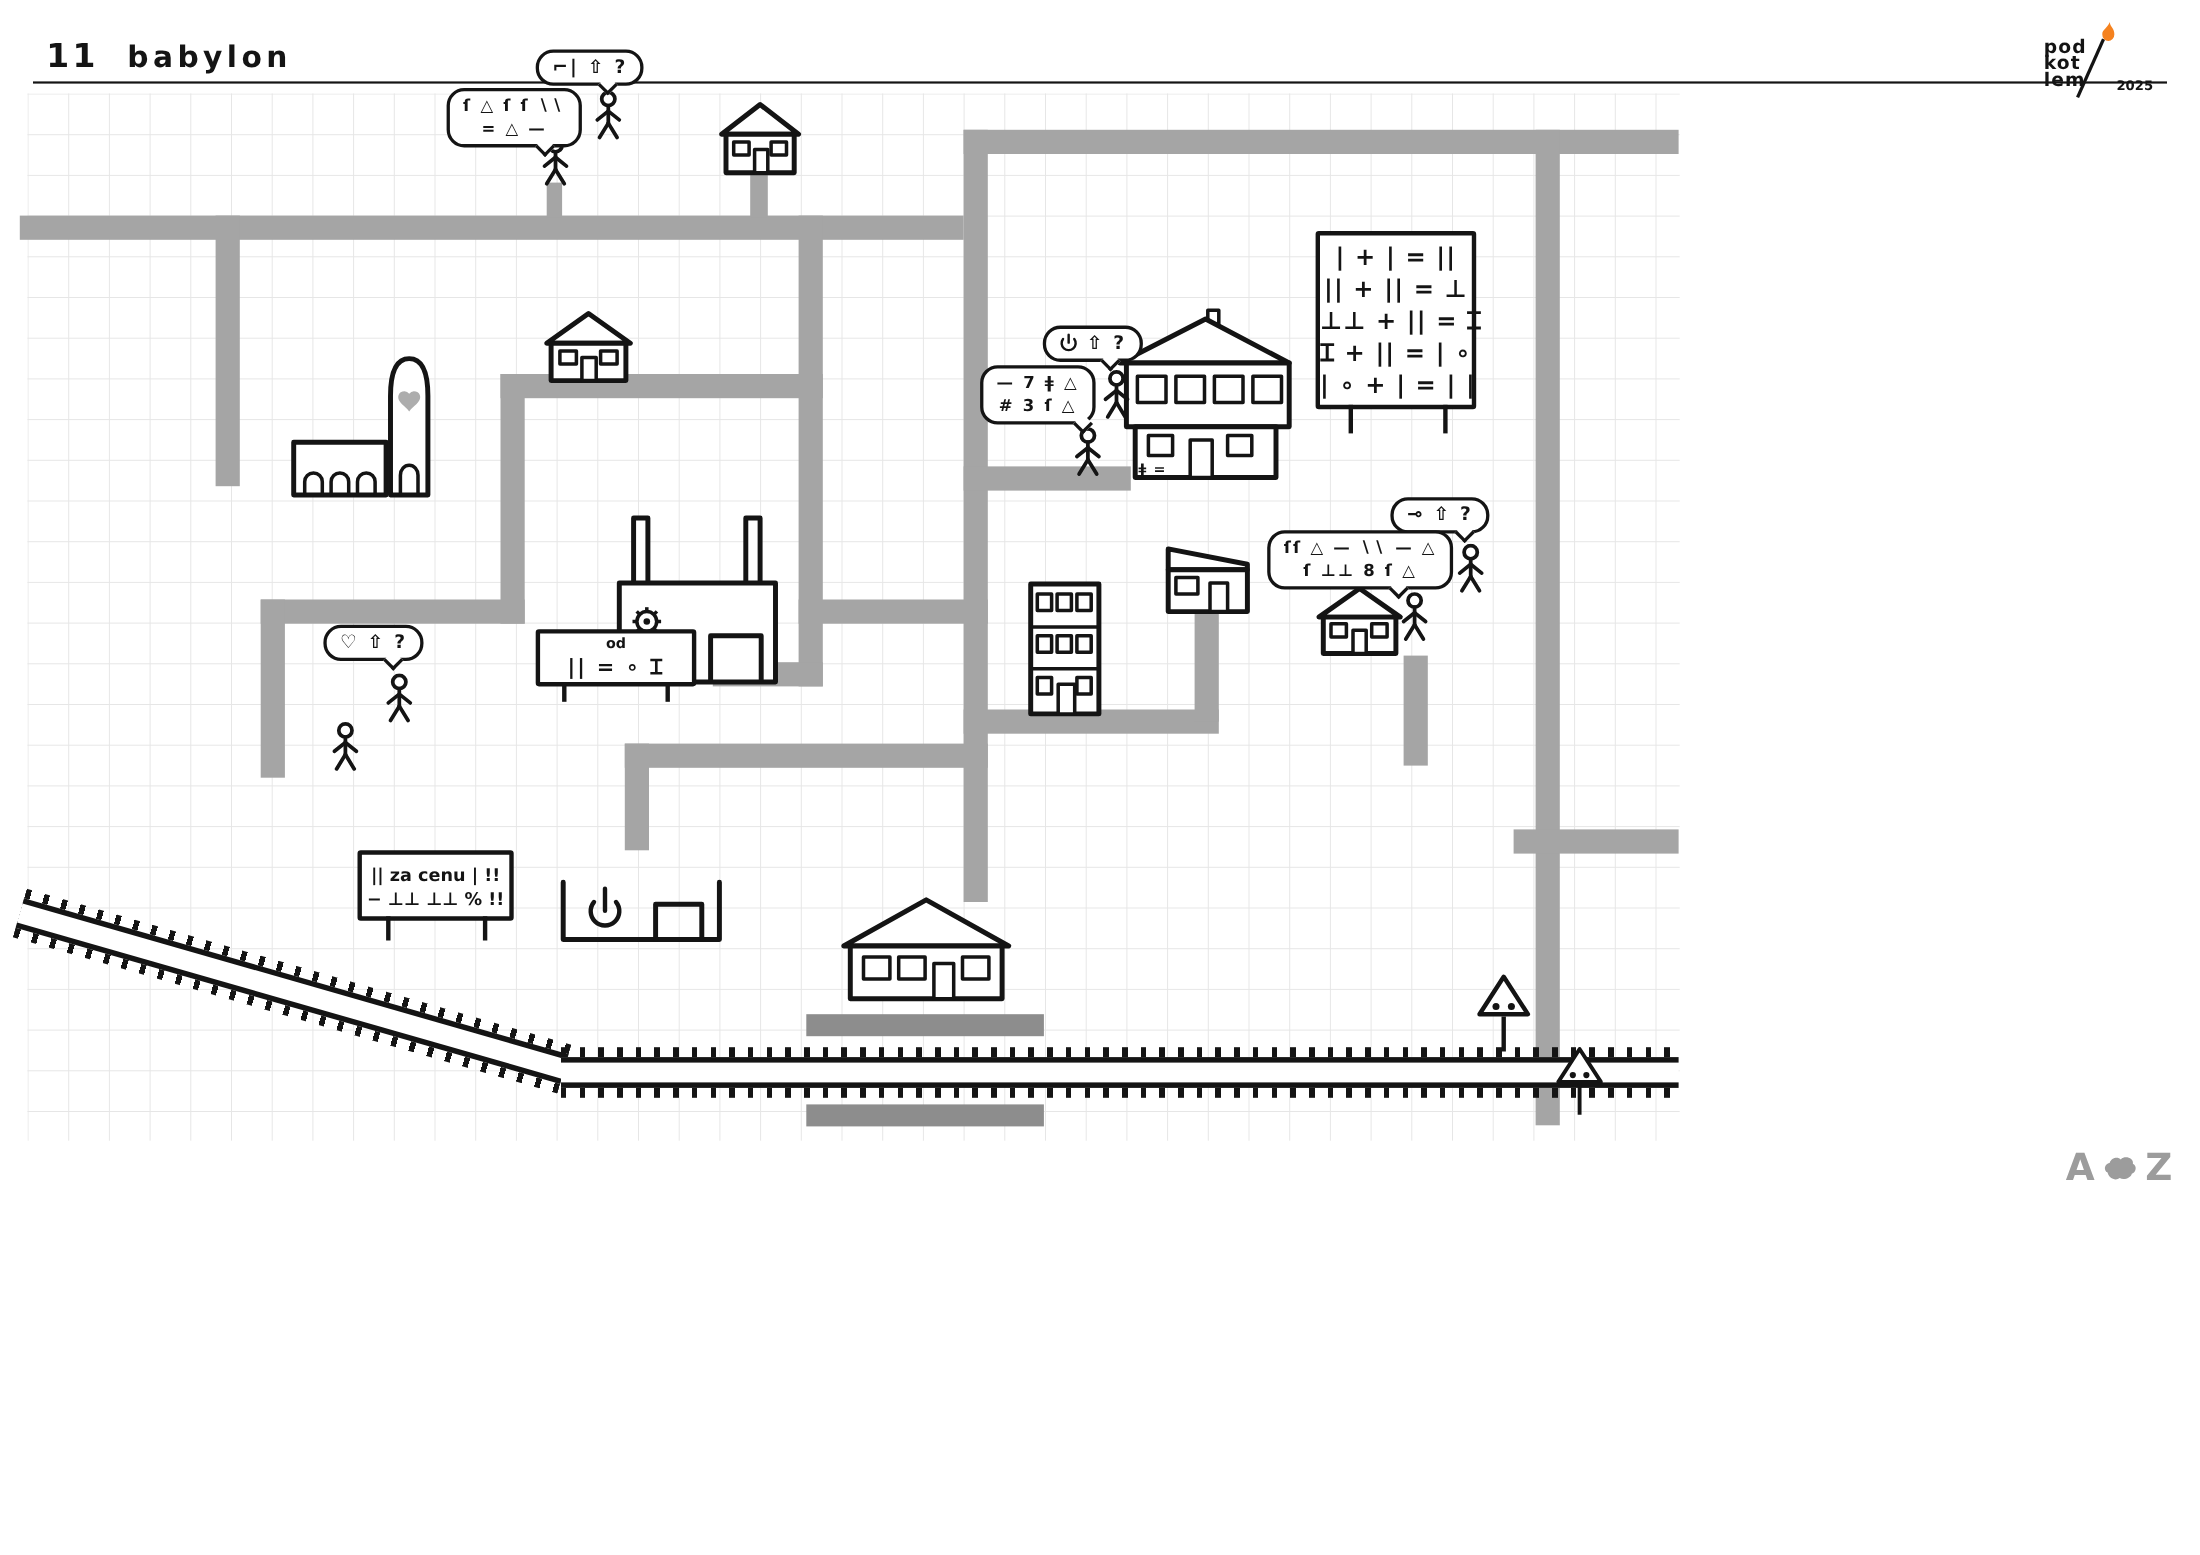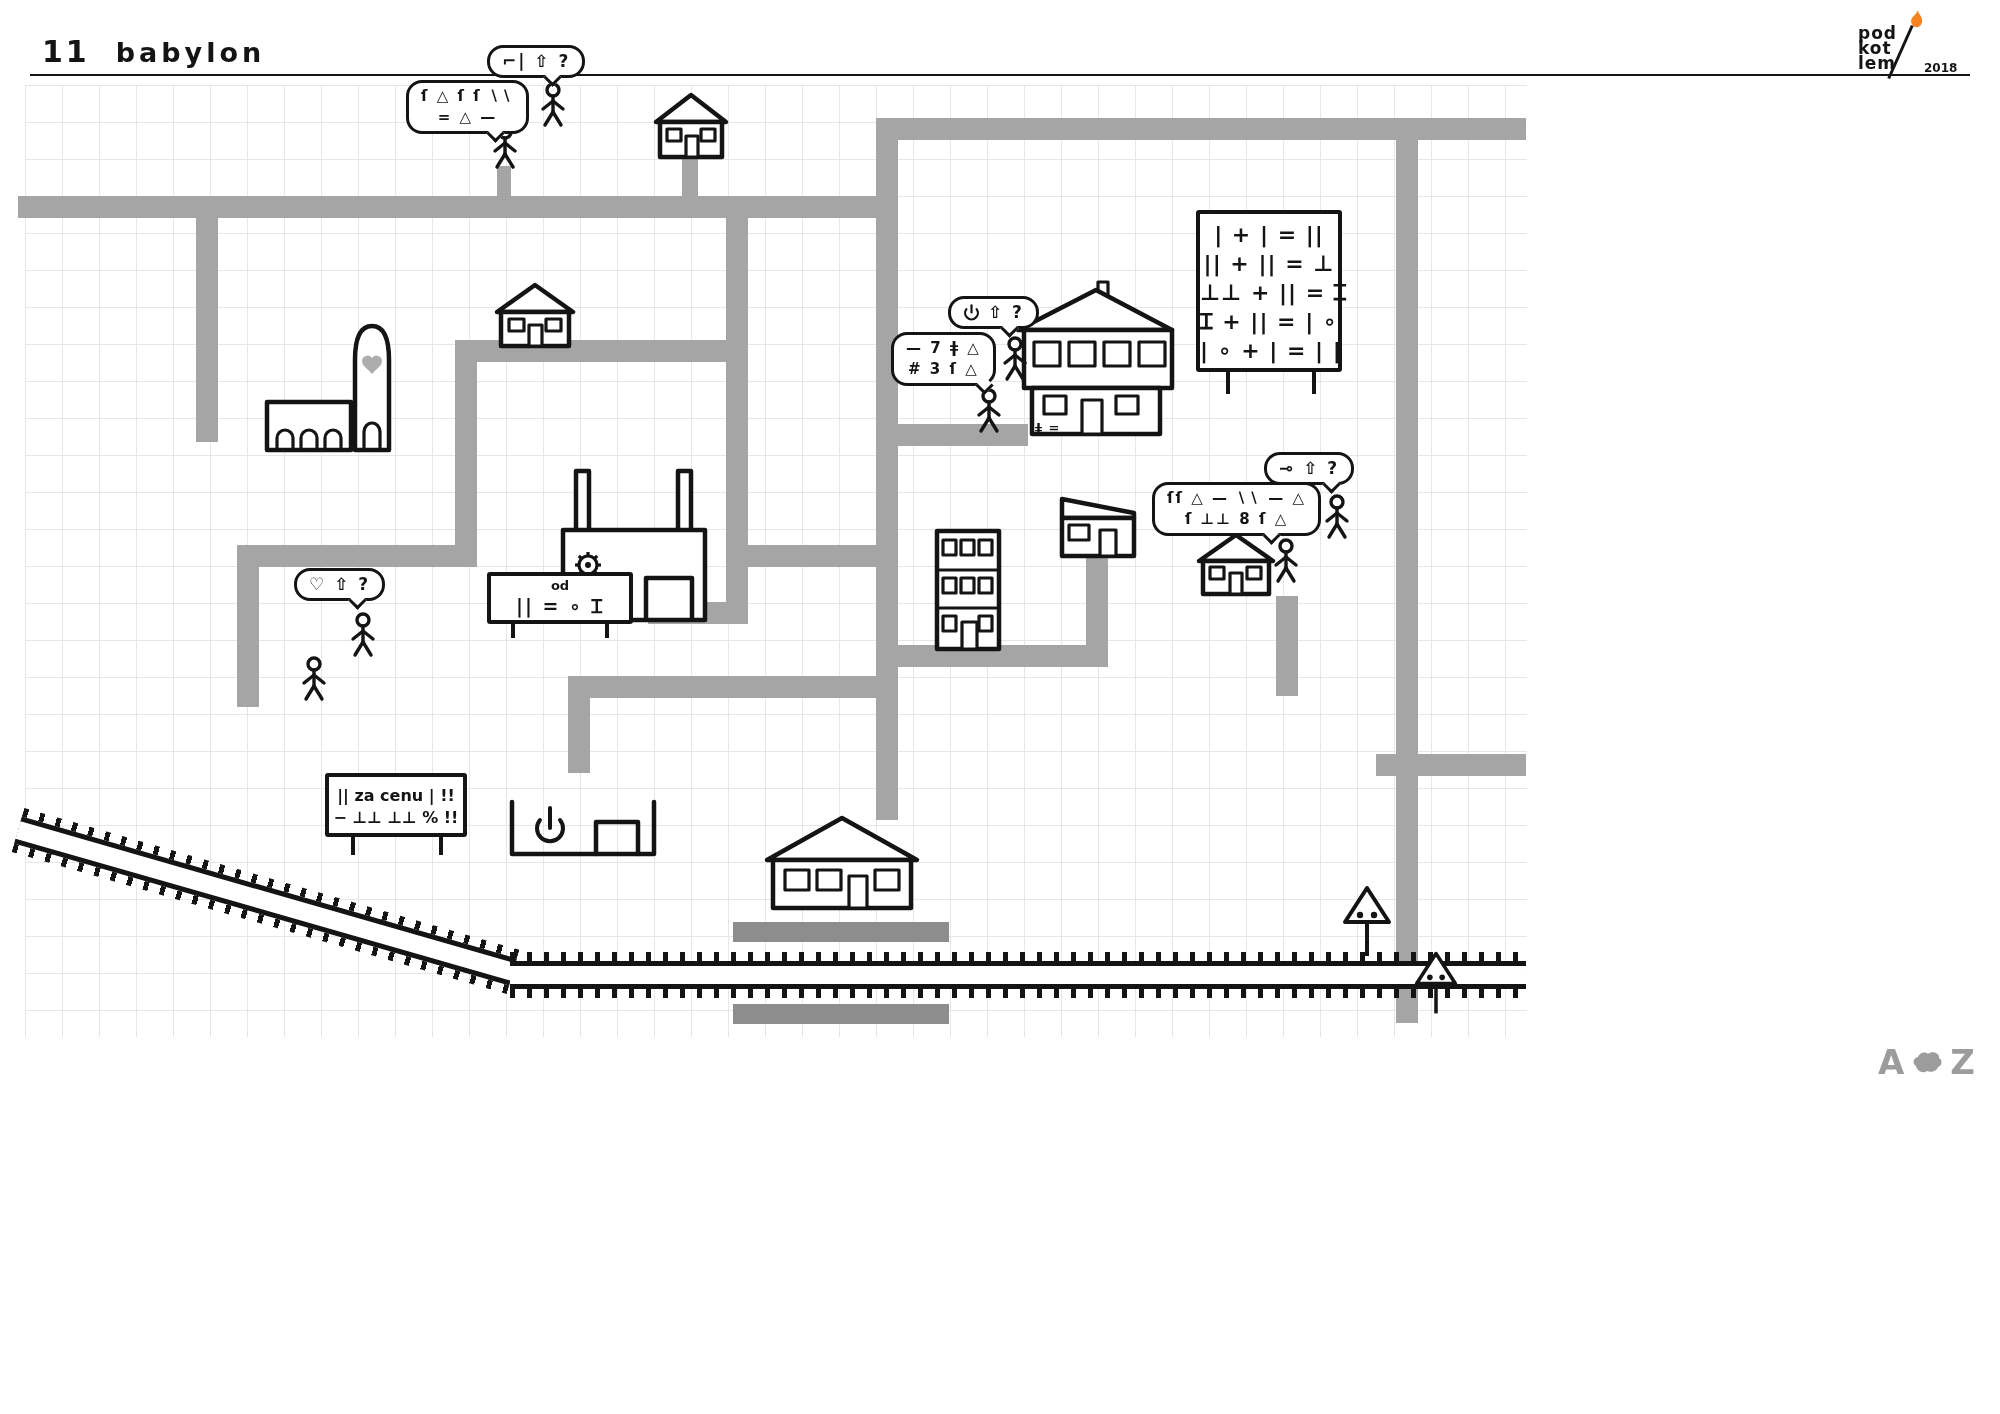--- a/index.html
+++ b/index.html
@@ -5,21 +5,21 @@
   * { margin:0; padding:0; box-sizing:border-box; }
   html,body { background:#fff; }
   body { width:2000px; height:1414px; font-family:"DejaVu Sans", sans-serif; color:#141414; }
   .page { position:relative; width:2000px; height:1154px; overflow:hidden; background:#fff; }
 
   
   .header-title { position:absolute; left:42px; top:34px; display:flex; gap:26px; align-items:baseline; z-index:8; }
   .header-title .num { font-size:30px; font-weight:700; letter-spacing:3px; }
   .header-title .name { font-size:27px; font-weight:700; letter-spacing:4px; }
   .header-rule { position:absolute; left:30px; top:74px; width:1940px; height:2px; background:#141414; }
-  .logo { position:absolute; left:1858px; top:26px; width:70px; z-index:8; }
+  .logo { position:absolute; left:1858px; top:36px; width:70px; z-index:8; }
   .logo .l { display:block; font-size:17px; font-weight:800; line-height:15px; letter-spacing:1px; }
   .logo .slash { position:absolute; left:41px; top:-3px; width:3px; height:58px; background:#141414; transform:rotate(24deg); }
   .logo .flame { position:absolute; left:53px; top:-16px; }
   .logo .year { position:absolute; left:66px; top:35px; font-size:12px; font-weight:600; }
 
   
   .grid { position:absolute; left:25px; top:85px; width:1502px; height:952px;
           background-image: linear-gradient(to right, #e6e6e6 1px, transparent 1px),
                             linear-gradient(to bottom, #e6e6e6 1px, transparent 1px);
           background-size:37px 37px; }
@@ -73,21 +73,21 @@
   <div class="logo">
     <span class="l">pod</span>
     <span class="l">kot</span>
     <span class="l">lem</span>
     <div class="slash"></div>
     <span class="flame">
       <svg width="14" height="18" viewBox="0 0 10 13">
           <path d="M5,0 C5,3 8,4 8,8 A4,4.5 0 0 1 0,8 C0,5 3.5,4 5,0 Z" fill="#f5821f"></path>
         </svg>
     </span>
-    <span class="year">2018</span>
+    <span class="year">2025</span>
   </div>
 
   <div class="grid"></div>
 
   <div class="road" style="left:18px;top:196px;width:858px;height:22px"></div>
   <div class="road" style="left:196px;top:196px;width:22px;height:246px"></div>
   <div class="road" style="left:497px;top:166px;width:14px;height:32px"></div>
   <div class="road" style="left:682px;top:154px;width:16px;height:44px"></div>
   <div class="road" style="left:726px;top:196px;width:22px;height:428px"></div>
   <div class="road" style="left:455px;top:340px;width:293px;height:22px"></div>

